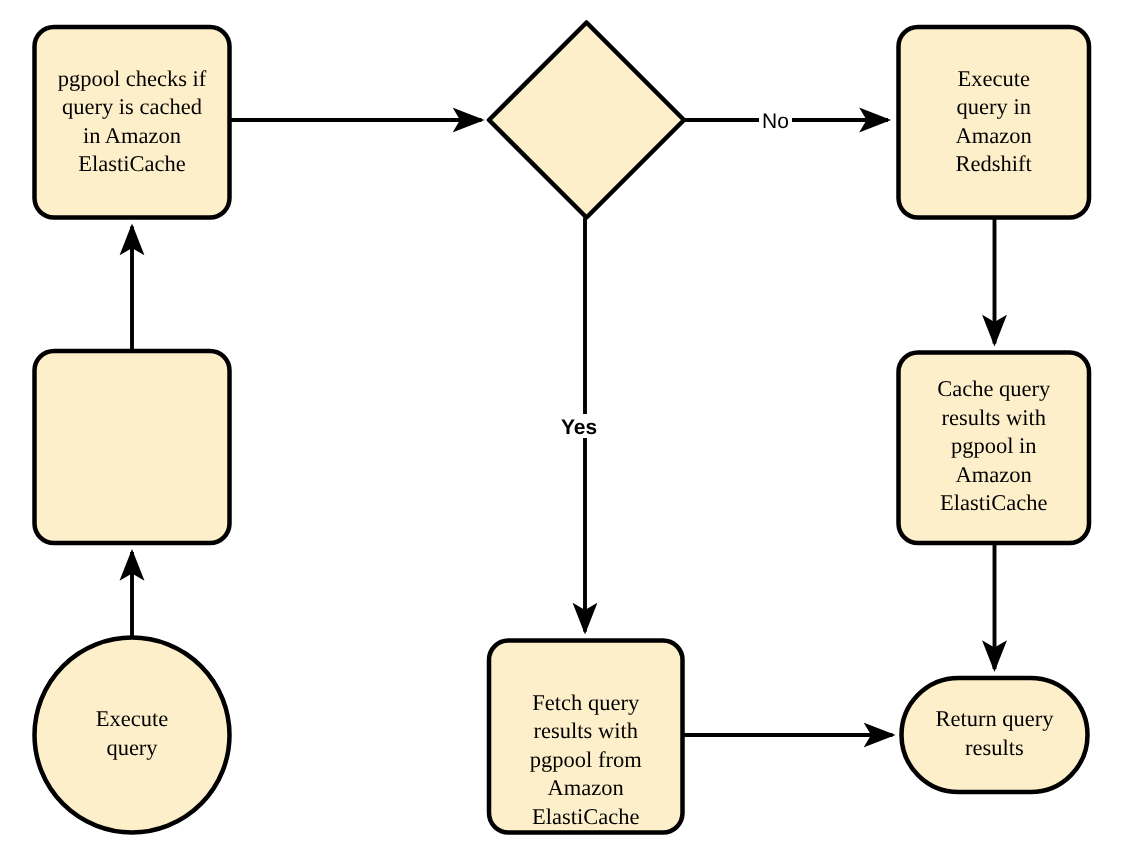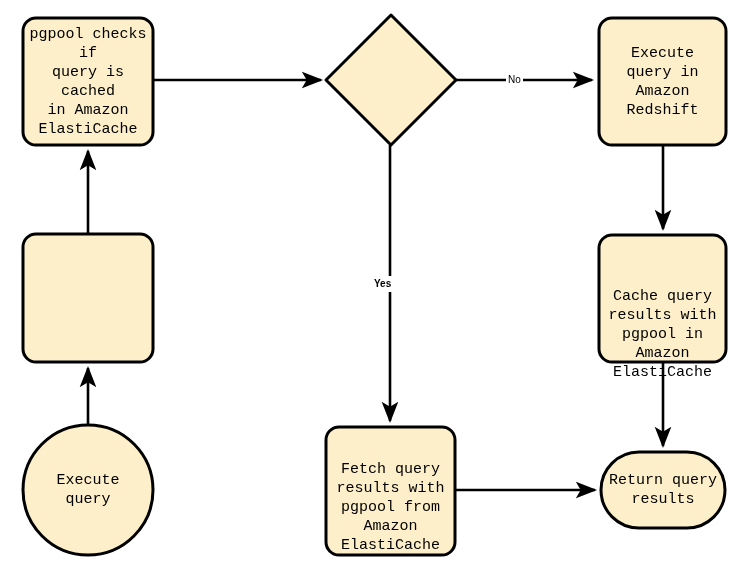--- a/index.html
+++ b/index.html
@@ -32,31 +32,31 @@
     stroke: #000000;
     stroke-width: 2.6;
     fill: none;
   }
   .node-label {
     position: absolute;
     display: flex;
     align-items: center;
     justify-content: center;
     text-align: center;
-    font-family: Liberation Mono, monospace;
+    font-family: Liberation Serif, serif;
     font-size: 15px;
     line-height: 19px;
     color: #000000;
     white-space: pre-line;
     pointer-events: none;
   }
   .edge-label {
     position: absolute;
     font-family: "Liberation Sans", sans-serif;
-    font-size: 10px;
+    font-size: 14px;
     line-height: 16px;
     color: #000000;
     background: #ffffff;
     padding: 0 2px;
     white-space: nowrap;
   }
 </style>
 </head>
 <body>
 
@@ -146,21 +146,21 @@
 query is cached
 in Amazon
 ElastiCache</div>
 
 
   <div class="node-label" style="left:599px; top:18px; width:127px; height:127px;">Execute
 query in
 Amazon
 Redshift</div>
 
-  <div class="node-label" style="left:599px; top:235px; width:127px; height:127px;margin-top:36px;">Cache query
+  <div class="node-label" style="left:599px; top:235px; width:127px; height:127px;">Cache query
 results with
 pgpool in
 Amazon
 ElastiCache</div>
 
   <div class="node-label" style="left:326px; top:427px; width:129px; height:160px;">Fetch query
 results with
 pgpool from
 Amazon
 ElastiCache</div>

